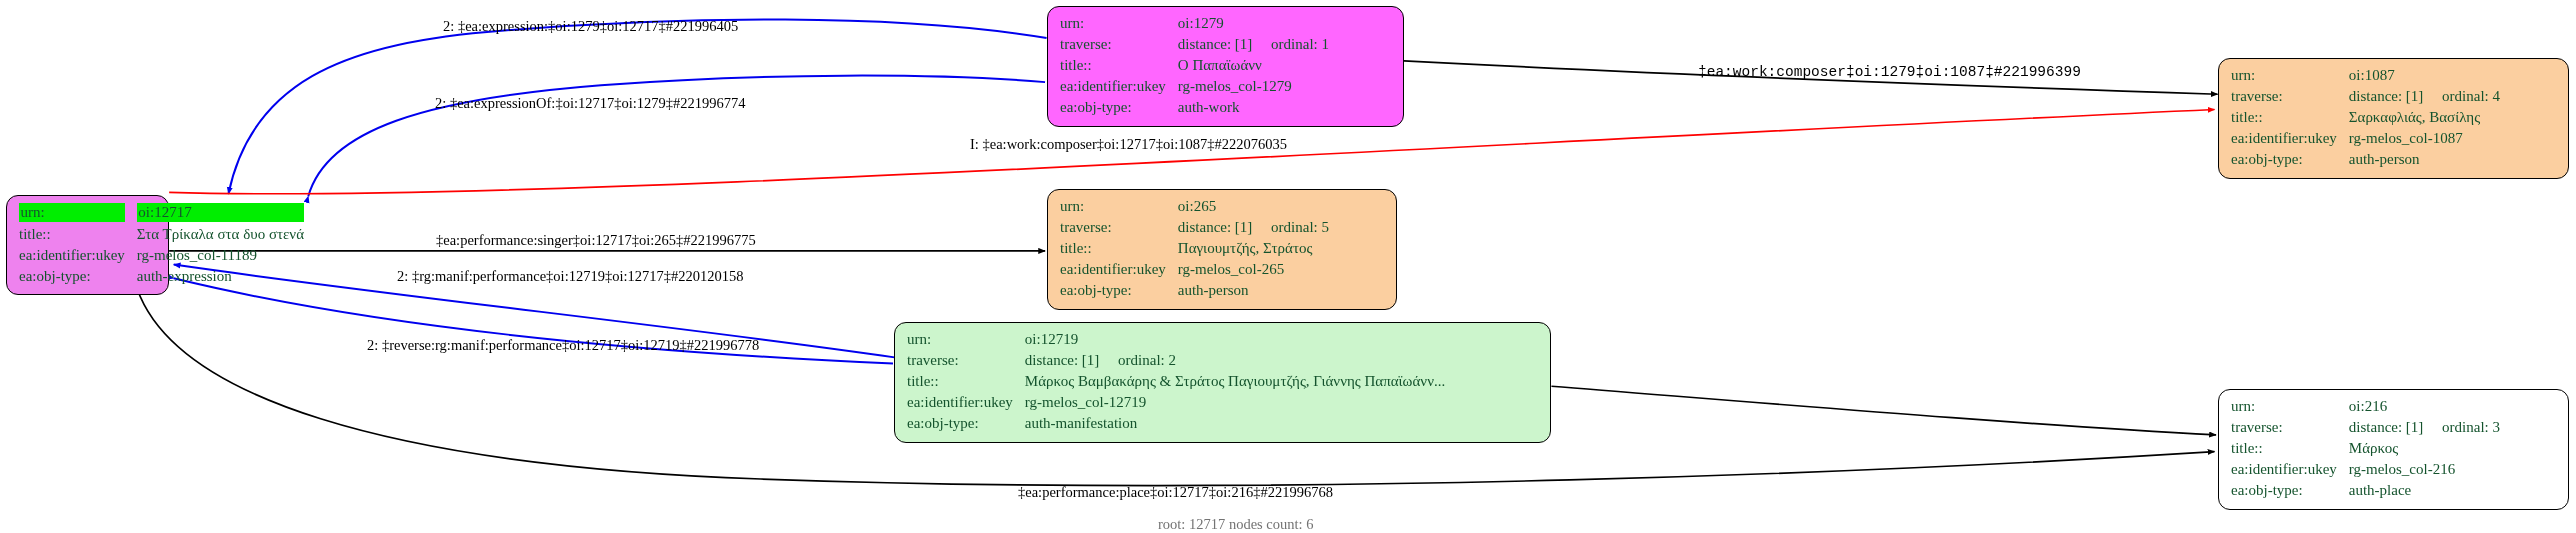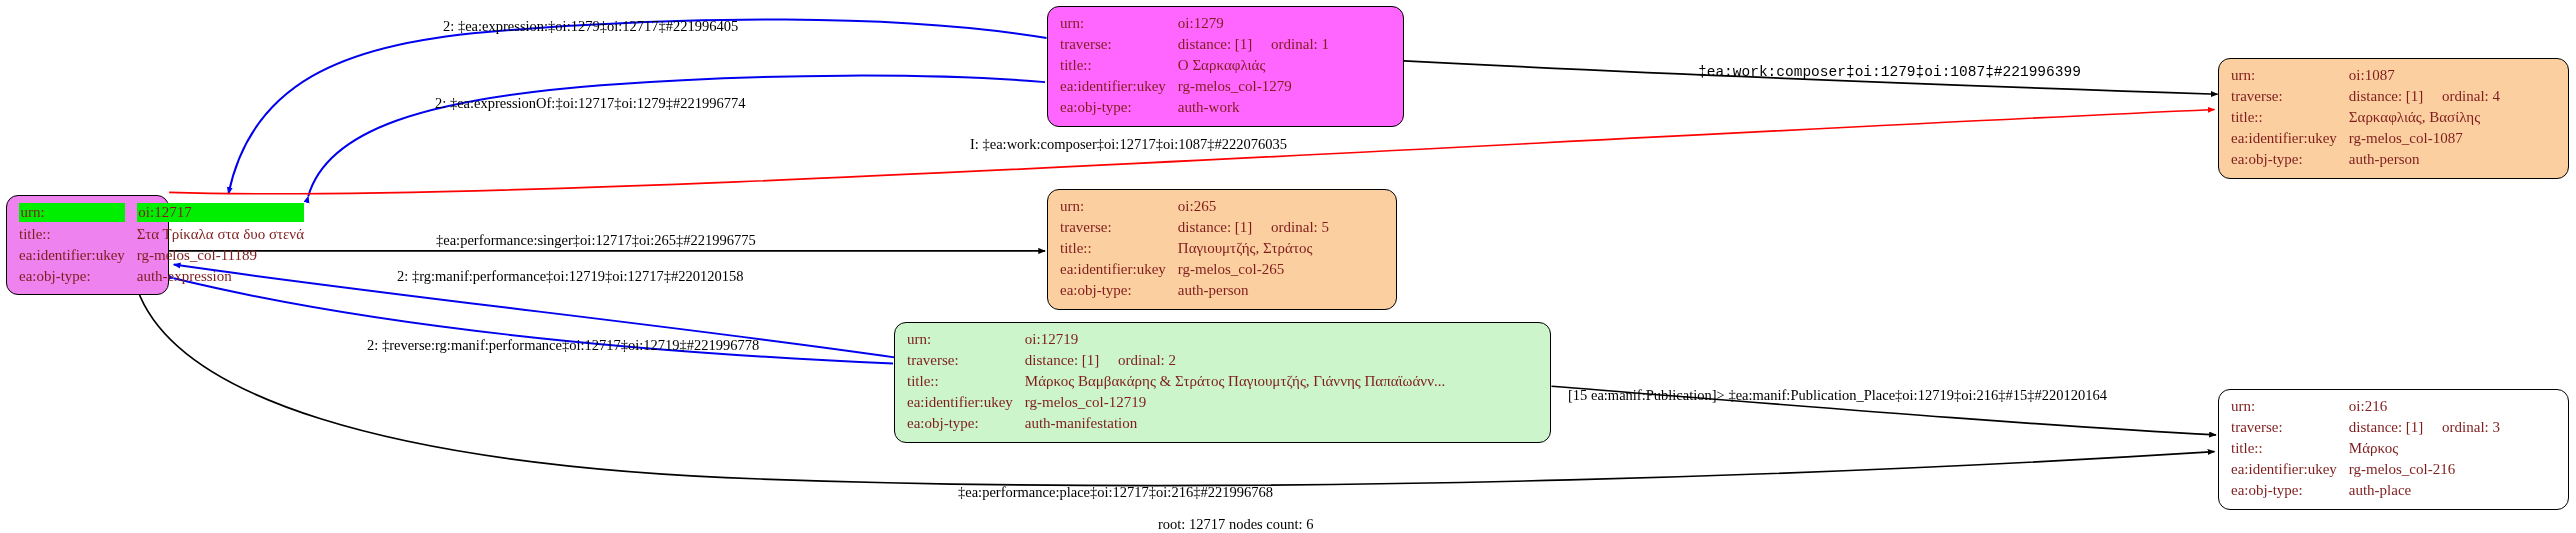--- a/index.html
+++ b/index.html
@@ -41,21 +41,21 @@
   .attr-table {
     border-collapse: collapse;
     border-spacing: 0;
   }
   .attr-table td {
     padding: 0 0 1.5px 0;
     font-size: 15px;
     line-height: 1.30;
     white-space: nowrap;
     vertical-align: top;
-    color: #7f1d1d;
+    color: #14532d;
   }
   .attr-table td.key {
     padding-right: 12px;
   }
   .hl {
     background: #00ee00;
     display: block;
     padding: 0 1.5px;
   }
   .row-hl td { padding-bottom: 2.3px; }
@@ -64,21 +64,21 @@
     font-size: 14.5px;
     line-height: 1;
     white-space: nowrap;
     color: #000000;
     z-index: 6;
   }
   .caption {
     position: absolute;
     font-size: 14.5px;
     white-space: nowrap;
-    color: #000000;
+    color: #737373;
     z-index: 6;
   }
 </style>
 </head>
 <body>
 
 <div id="canvas">
 
   <svg id="edge-layer" viewBox="0 0 3387 701" width="2576" height="533" xmlns="http://www.w3.org/2000/svg">
     <defs>
@@ -145,21 +145,21 @@
           <tr>
         <td class="key">urn:</td>
         <td class="val">oi:1279</td>
       </tr>
       <tr>
         <td class="key">traverse:</td>
         <td class="val">distance: [1]  ordinal: 1</td>
       </tr>
       <tr>
         <td class="key">title::</td>
-        <td class="val">Ο Σαρκαφλιάς</td>
+        <td class="val">Ο Παπαϊωάνν</td>
       </tr>
       <tr>
         <td class="key">ea:identifier:ukey</td>
         <td class="val">rg-melos_col-1279</td>
       </tr>
       <tr>
         <td class="key">ea:obj-type:</td>
         <td class="val">auth-work</td>
       </tr>
     </tbody>
@@ -281,20 +281,19 @@
   <div class="edge-label" style="left:1698px; top:65px;font-family:Liberation Mono, monospace;">‡ea:work:composer‡oi:1279‡oi:1087‡#221996399</div>
 
   <div class="edge-label" style="left:970px; top:137px;">I: ‡ea:work:composer‡oi:12717‡oi:1087‡#222076035</div>
 
   <div class="edge-label" style="left:436px; top:233px;">‡ea:performance:singer‡oi:12717‡oi:265‡#221996775</div>
 
   <div class="edge-label" style="left:397px; top:269px;">2: ‡rg:manif:performance‡oi:12719‡oi:12717‡#220120158</div>
 
   <div class="edge-label" style="left:367px; top:338px;">2: ‡reverse:rg:manif:performance‡oi:12717‡oi:12719‡#221996778</div>
 
-  <div class="edge-label" style="left:1568px; top:388px;">[15 ea:manif:Publication]&gt; ‡ea:manif:Publication_Place‡oi:12719‡oi:216‡#15‡#220120164</div>
-
-  <div class="edge-label" style="left:958px; top:485px;">‡ea:performance:place‡oi:12717‡oi:216‡#221996768</div>
+
+  <div class="edge-label" style="left:1018px; top:485px;">‡ea:performance:place‡oi:12717‡oi:216‡#221996768</div>
 
   <div class="caption" style="left:1158px; top:516px;">root: 12717 nodes count: 6</div>
 
 </div>
 
 
 </body></html>

